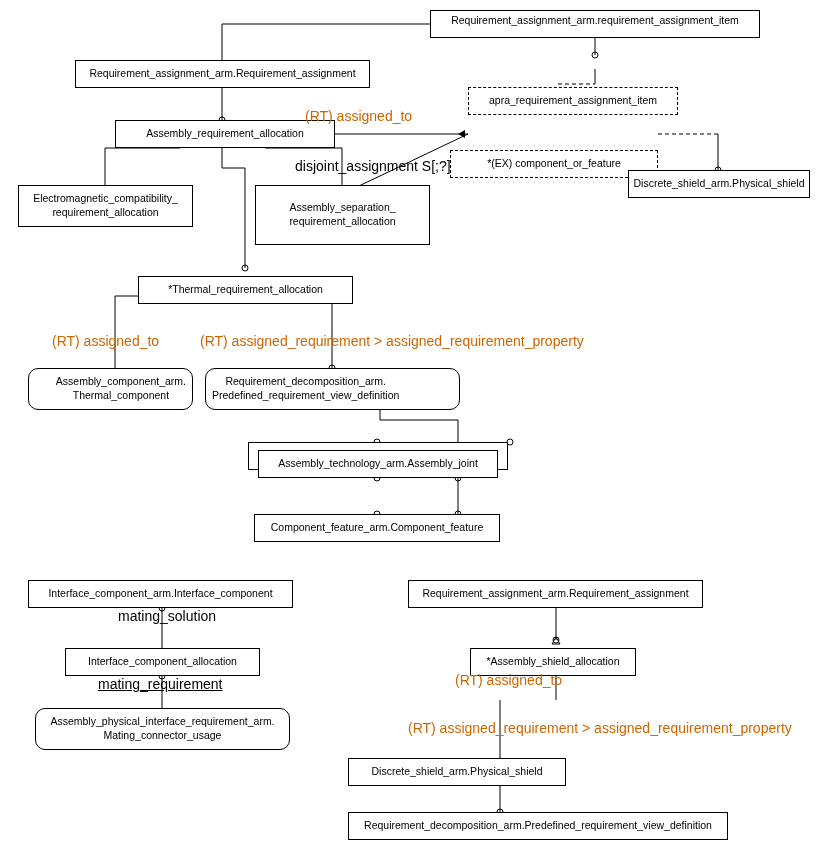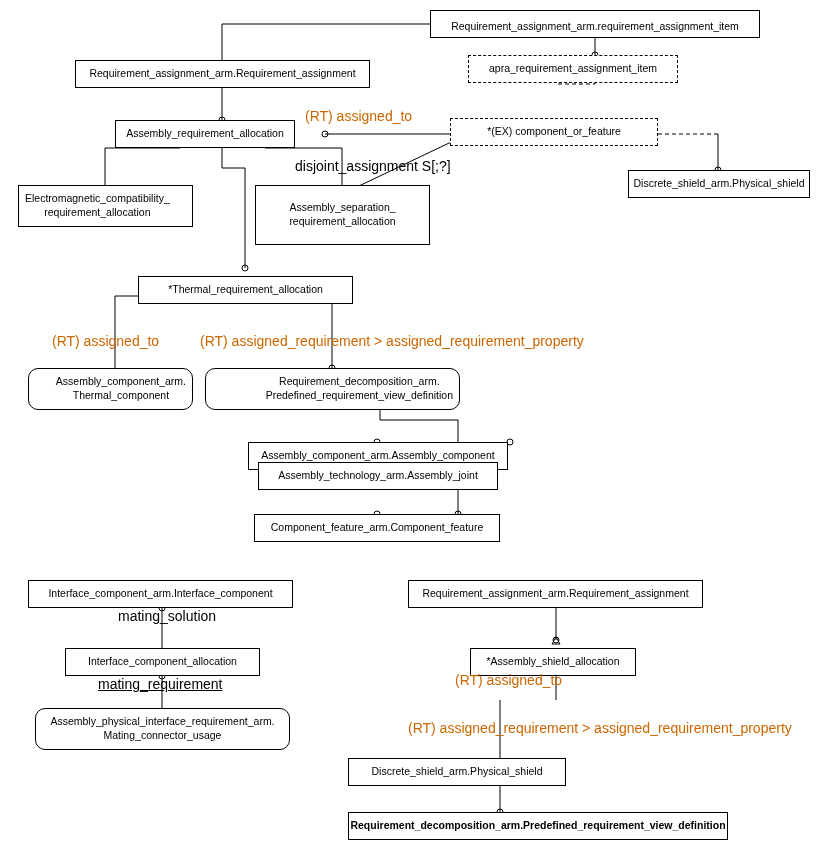--- a/index.html
+++ b/index.html
@@ -26,20 +26,21 @@
       padding: 3px 6px;
       font-size: 10.5px;
       line-height: 1.3;
       white-space: nowrap;
     }
     .node.rounded {
       border-radius: 10px;
     }
     .node.dashed {
       border-style: dashed;
+      margin-top: 32px;
     }
     .label {
       position: absolute;
       font-size: 14px;
       background: transparent;
       text-align: center;
       color: #000;
     }
     .label.orange {
       color: #cc6600;
@@ -127,69 +128,69 @@
     <circle cx="377" cy="442" r="3" fill="none" stroke="#000" stroke-width="1"></circle>
     <circle cx="377" cy="478" r="3" fill="none" stroke="#000" stroke-width="1"></circle>
     <circle cx="377" cy="514" r="3" fill="none" stroke="#000" stroke-width="1"></circle>
     <circle cx="556" cy="640" r="3" fill="none" stroke="#000" stroke-width="1"></circle>
 
     <polygon points="465,130 458,134 465,138" fill="#000"></polygon>
 
     <polygon points="556,637 552,644 560,644" fill="none" stroke="#000" stroke-width="1"></polygon>
   </svg>
 
-  <div class="node" style="left:430px;top:10px;width:330px;height:28px;display:flex;align-items:flex-end;justify-content:center;">
+  <div class="node" style="left:430px;top:10px;width:330px;height:28px;display:flex;align-items:flex-start;justify-content:center;">
     <span>Requirement_assignment_arm.requirement_assignment_item</span>
   </div>
 
   <div class="node dashed" style="left:468px;top:55px;width:210px;height:28px;display:flex;align-items:center;justify-content:center;">
     <span>apra_requirement_assignment_item</span>
   </div>
 
   <div class="node" style="left:75px;top:60px;width:295px;height:28px;display:flex;align-items:center;justify-content:center;">
     <span>Requirement_assignment_arm.Requirement_assignment</span>
   </div>
 
-  <div class="node" style="left:115px;top:120px;width:180px;height:28px;display:flex;align-items:center;justify-content:center;">
+  <div class="node" style="left:115px;top:120px;width:220px;height:28px;display:flex;align-items:center;justify-content:center;">
     <span>Assembly_requirement_allocation</span>
   </div>
 
   <div class="node dashed" style="left:450px;top:118px;width:208px;height:28px;display:flex;align-items:center;justify-content:center;">
     <span>*(EX) component_or_feature</span>
   </div>
 
   <div class="node" style="left:628px;top:170px;width:182px;height:28px;display:flex;align-items:center;justify-content:center;">
     <span>Discrete_shield_arm.Physical_shield</span>
   </div>
 
-  <div class="node" style="left:18px;top:185px;width:175px;height:42px;display:flex;align-items:center;text-align:center;white-space:normal;">
+  <div class="node" style="left:18px;top:185px;width:175px;height:42px;display:flex;align-items:center;justify-content:center;text-align:center;white-space:normal;">
     <span>Electromagnetic_compatibility_<br>requirement_allocation</span>
   </div>
 
   <div class="node" style="left:255px;top:185px;width:175px;height:60px;display:flex;align-items:center;justify-content:center;text-align:center;white-space:normal;">
     <span>Assembly_separation_<br>requirement_allocation</span>
   </div>
 
   <div class="node" style="left:138px;top:276px;width:215px;height:28px;display:flex;align-items:center;justify-content:center;">
     <span>*Thermal_requirement_allocation</span>
   </div>
 
   <div class="node rounded" style="left:28px;top:368px;width:165px;height:42px;display:flex;align-items:center;justify-content:flex-end;text-align:center;white-space:normal;">
     <span>Assembly_component_arm.<br>Thermal_component</span>
   </div>
 
-  <div class="node rounded" style="left:205px;top:368px;width:255px;height:42px;display:flex;align-items:center;justify-content:flex-end;text-align:center;white-space:normal;">
+  <div class="node rounded" style="left:205px;top:368px;width:255px;height:42px;display:flex;align-items:center;justify-content:flex-start;text-align:center;white-space:normal;">
     <span>Requirement_decomposition_arm.<br>Predefined_requirement_view_definition</span>
   </div>
 
   <div class="node" style="left:248px;top:442px;width:260px;height:28px;display:flex;align-items:center;justify-content:center;">
     <span>Assembly_component_arm.Assembly_component</span>
   </div>
 
-  <div class="node" style="left:258px;top:462px;width:240px;height:28px;display:flex;align-items:center;justify-content:center;">
+  <div class="node" style="left:258px;top:450px;width:240px;height:28px;display:flex;align-items:center;justify-content:center;">
     <span>Assembly_technology_arm.Assembly_joint</span>
   </div>
 
   <div class="node" style="left:254px;top:514px;width:246px;height:28px;display:flex;align-items:center;justify-content:center;">
     <span>Component_feature_arm.Component_feature</span>
   </div>
 
   <div class="node" style="left:28px;top:580px;width:265px;height:28px;display:flex;align-items:center;justify-content:center;">
     <span>Interface_component_arm.Interface_component</span>
   </div>
@@ -207,21 +208,21 @@
   </div>
 
   <div class="node" style="left:470px;top:640px;width:166px;height:28px;display:flex;align-items:center;justify-content:center;margin-top:8px;">
     <span>*Assembly_shield_allocation</span>
   </div>
 
   <div class="node" style="left:348px;top:758px;width:218px;height:28px;display:flex;align-items:center;justify-content:center;">
     <span>Discrete_shield_arm.Physical_shield</span>
   </div>
 
-  <div class="node" style="left:348px;top:812px;width:380px;height:28px;display:flex;align-items:center;justify-content:center;font-weight:bold;">
+  <div class="node" style="left:348px;top:812px;width:380px;height:28px;display:flex;align-items:center;justify-content:center;">
     <span>Requirement_decomposition_arm.Predefined_requirement_view_definition</span>
   </div>
 
   <div class="label orange" style="left:305px;top:108px;">
     <span>(RT) assigned_to</span>
   </div>
 
   <div class="label" style="left:295px;top:158px;">
     <span>disjoint_assignment S[;?]</span>
   </div>

